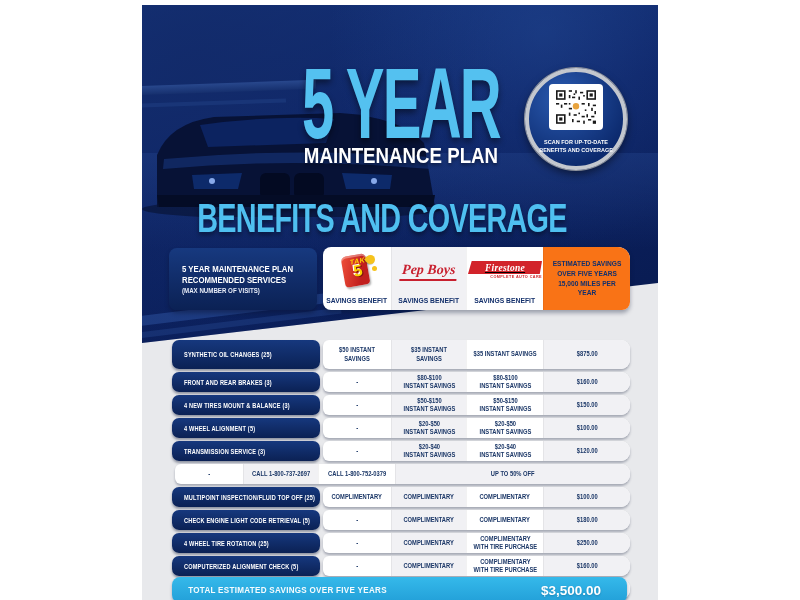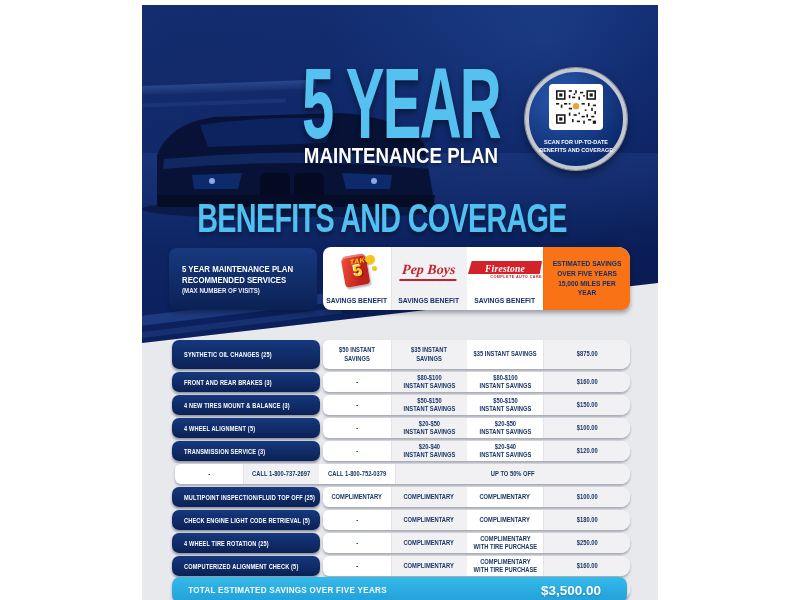--- a/index.html
+++ b/index.html
@@ -74,21 +74,21 @@
   .t5-drop{position:absolute;right:4px;top:3px;width:9px;height:9px;background:#f6c31c;
     border-radius:50% 50% 50% 0;transform:rotate(45deg);box-shadow:0 1px 1px rgba(0,0,0,.3);}
   .t5-drop2{position:absolute;right:2px;top:14px;width:5px;height:5px;background:#f6c31c;border-radius:50%;}
 
   .pepboys{font-family:"Liberation Serif","DejaVu Serif",serif;font-style:italic;font-weight:700;
     font-size:14px;color:#c8202f;border-bottom:2px solid #c8202f;padding:0 2px 1px;transform:skewX(-4deg);
     margin-top:10px;}
 
   .firestone{width:74px;margin-top:9px;display:flex;flex-direction:column;align-items:flex-end;}
   .fs-bar{width:74px;height:13px;background:#d2232a;clip-path:polygon(5% 0,100% 0,97% 100%,0 100%);
-    display:flex;align-items:flex-end;justify-content:center;}
+    display:flex;align-items:center;justify-content:center;text-decoration:underline;}
   .fs-bar span{font-family:"Liberation Serif","DejaVu Serif",serif;font-style:italic;font-weight:700;
     font-size:9.5px;color:#fff;letter-spacing:.3px;}
   .fs-sub{font-size:3.8px;font-weight:700;color:#d2232a;letter-spacing:.4px;margin-top:1px;}
 
   
   #rows{position:absolute;left:30px;top:308px;width:458px;display:flex;flex-direction:column;gap:3px;z-index:3;}
   .trow{display:flex;height:20px;}
   .trow.first{height:29px;margin-top:27px;}
   .svc-pill{width:148px;border-radius:7px;background:linear-gradient(180deg,#16387e,#0b2154);
     box-shadow:0 2px 2.5px rgba(10,20,50,.4);display:flex;align-items:center;padding-left:12px;box-sizing:border-box;}

